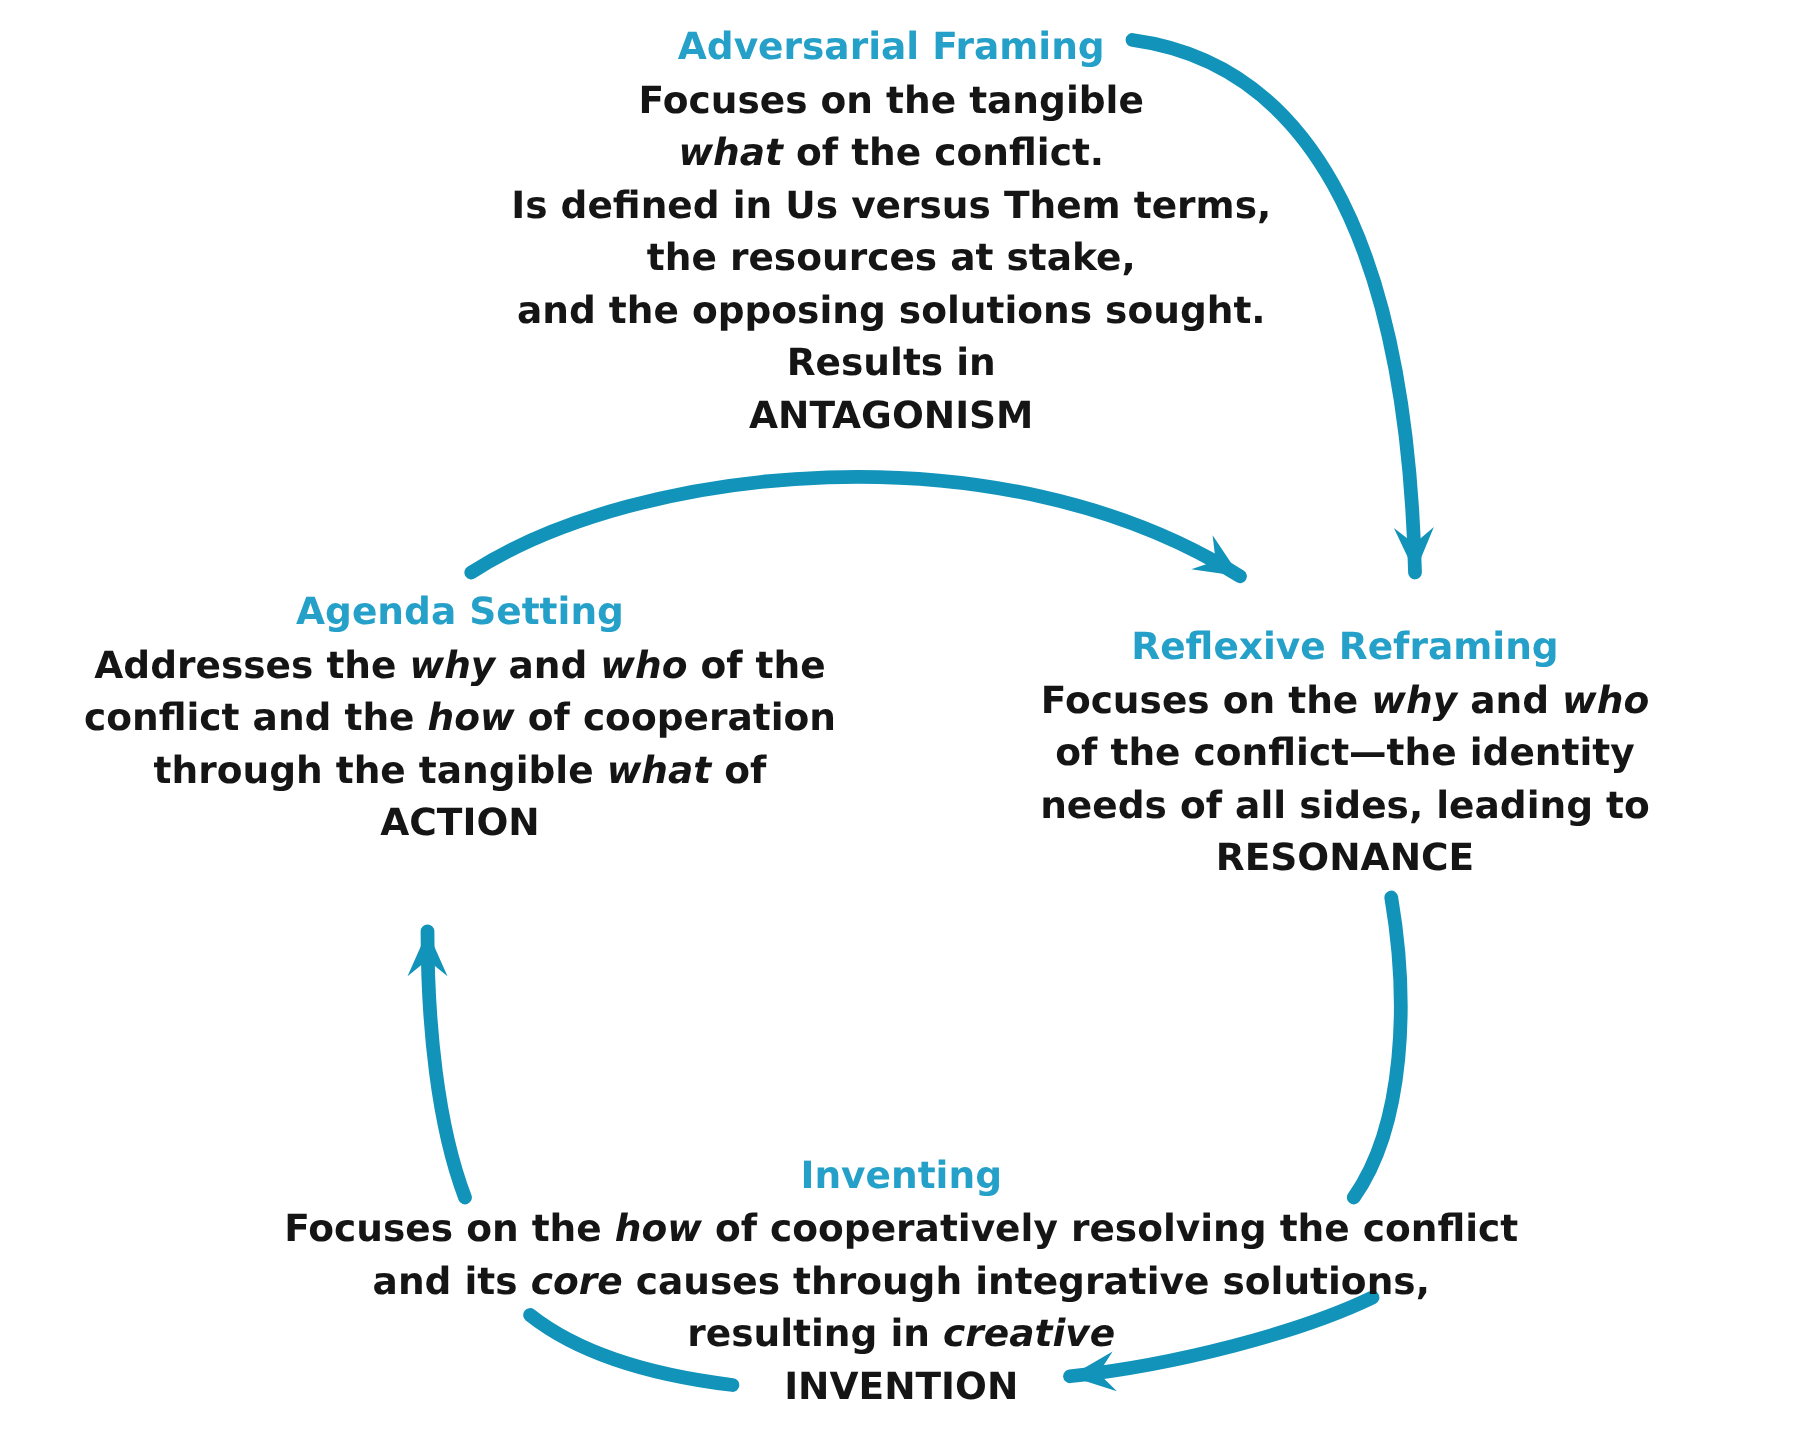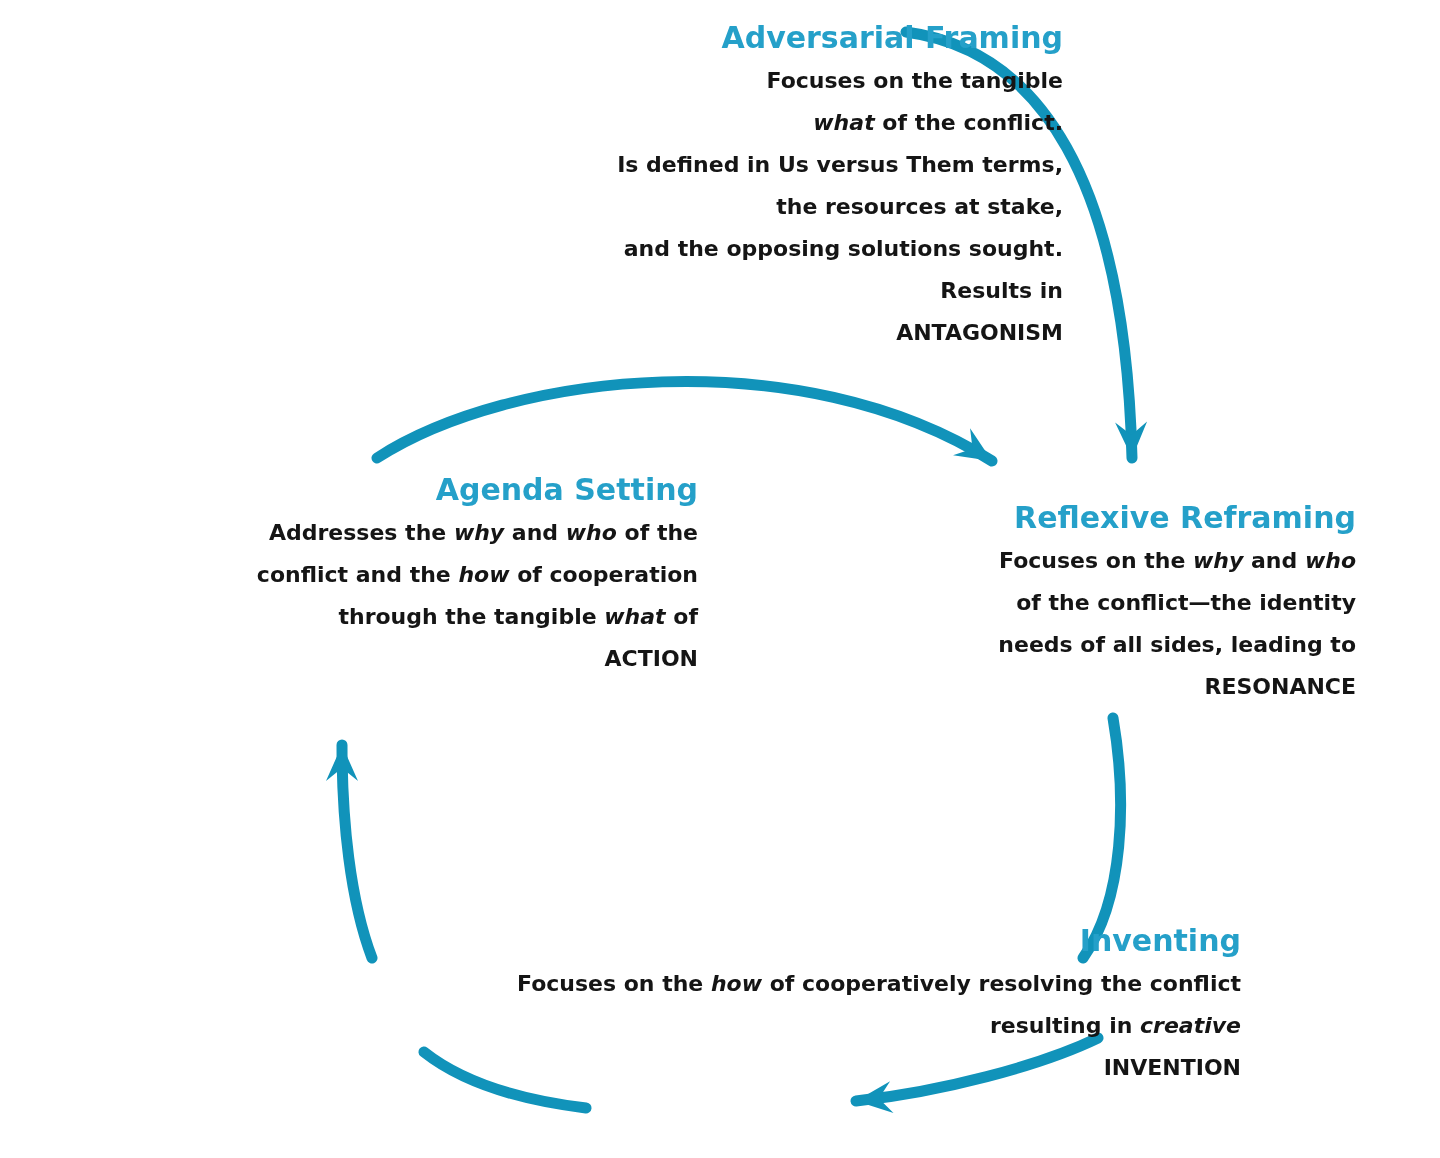--- a/index.html
+++ b/index.html
@@ -27,33 +27,33 @@
   }
   .arrow {
     fill: none;
     stroke: var(--accent);
     stroke-width: 11;
     stroke-linecap: round;
   }
   #ah path { fill: var(--accent); }
   .node {
     position: absolute;
-    text-align: right;
+    text-align: center;
     z-index: 1;
     color: var(--text);
   }
   .node-title {
     font-size: 30px;
     line-height: 44px;
     font-weight: 700;
     color: var(--heading);
     white-space: nowrap;
   }
   .node-lines {
-    font-size: 22px;
+    font-size: 30px;
     line-height: 42px;
     font-weight: 700;
   }
   .node-lines .line { white-space: nowrap; }
   .node-lines .it { font-style: italic; }
   .node-top    { left: 363px;  top: 16px;  width: 700px;  }
   .node-right  { left: 796px;  top: 496px; width: 560px;  }
   .node-left   { left: 38px;   top: 468px; width: 660px;  }
   .node-bottom { left: 201px;  top: 919px; width: 1040px; }
 </style>
@@ -110,18 +110,19 @@
         <div class="line"><span>conflict and the </span><span class="it">how</span><span> of cooperation</span></div>
         <div class="line"><span>through the tangible </span><span class="it">what</span><span> of</span></div>
         <div class="line"><span>ACTION</span></div>
       </div>
   </div>
 
   <div class="node node-bottom">
     <div class="node-title">Inventing</div>
     <div class="node-lines">
         <div class="line"><span>Focuses on the </span><span class="it">how</span><span> of cooperatively resolving the conflict</span></div>
+        <div class="line"><span>and its </span><span class="it">core</span><span> causes through integrative solutions,</span></div>
         <div class="line"><span>resulting in </span><span class="it">creative</span></div>
         <div class="line"><span>INVENTION</span></div>
       </div>
   </div>
 
 </div>
 
 </body></html>

